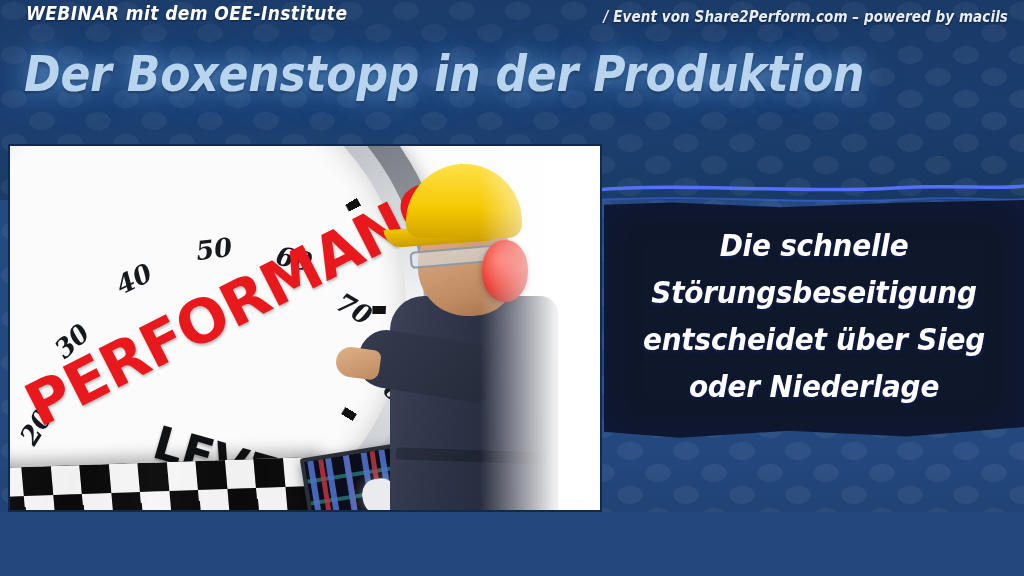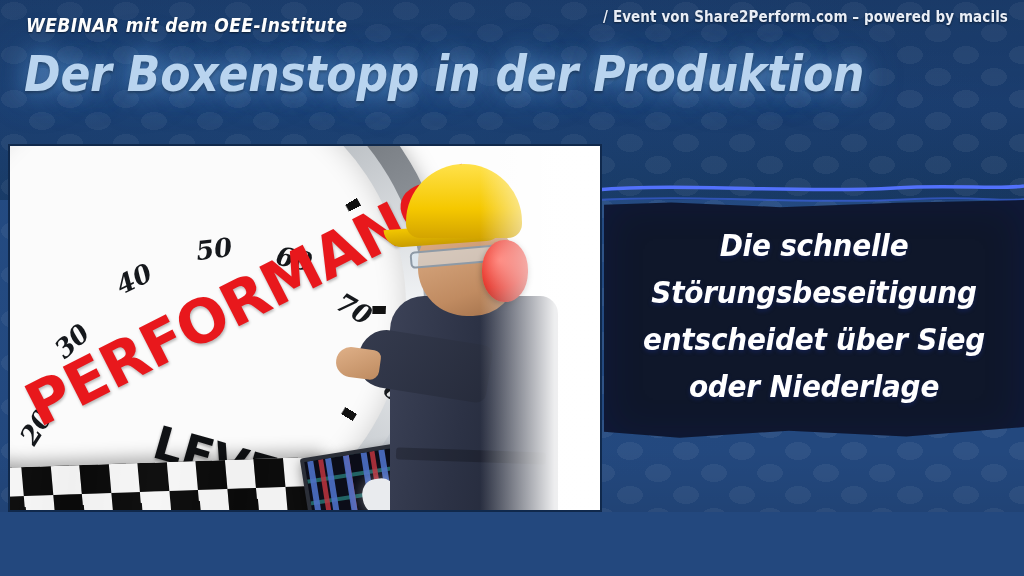--- a/index.html
+++ b/index.html
@@ -38,33 +38,33 @@
   #bg-vignette {
     position:absolute; inset:0;
     background:
       radial-gradient(ellipse 120% 90% at 30% 35%, rgba(40,90,150,.22) 0%, rgba(0,0,0,0) 60%),
       linear-gradient(180deg, rgba(0,0,0,.12) 0%, rgba(0,0,0,0) 18%, rgba(0,0,0,0) 78%, rgba(0,0,0,.14) 100%);
     pointer-events:none;
   }
 
   
   #eyebrow {
-    position:absolute; left:26px; top:14px;
+    position:absolute; left:26px; top:2px;
     color:#ffffff;
     font-family:"DejaVu Sans Condensed","Liberation Sans", sans-serif;
     font-size:19px; font-weight:bold; font-style:italic;
     letter-spacing:.4px;
     text-shadow:0 1px 2px rgba(0,0,0,.55);
     white-space:nowrap;
   }
   #byline {
     position:absolute; right:16px; top:8px;
     color:#e9eef7;
     font-family:"DejaVu Sans Condensed","Liberation Sans", sans-serif;
-    font-size:15px; font-weight:bold; 
+    font-size:15px; font-weight:bold; font-style:italic;
     letter-spacing:.1px;
     text-shadow:0 1px 2px rgba(0,0,0,.5);
     white-space:nowrap;
   }
   #main-title {
     position:absolute; left:24px; top:46px;
     color:#b9d4ef;
     font-family:"DejaVu Sans Condensed","Liberation Sans", sans-serif;
     font-size:49px; font-weight:bold; font-style:italic;
     letter-spacing:-.2px;

